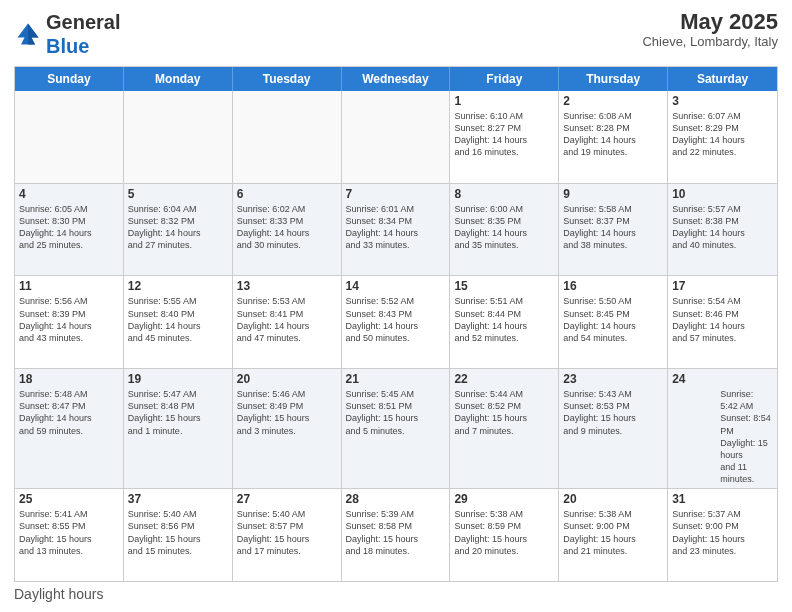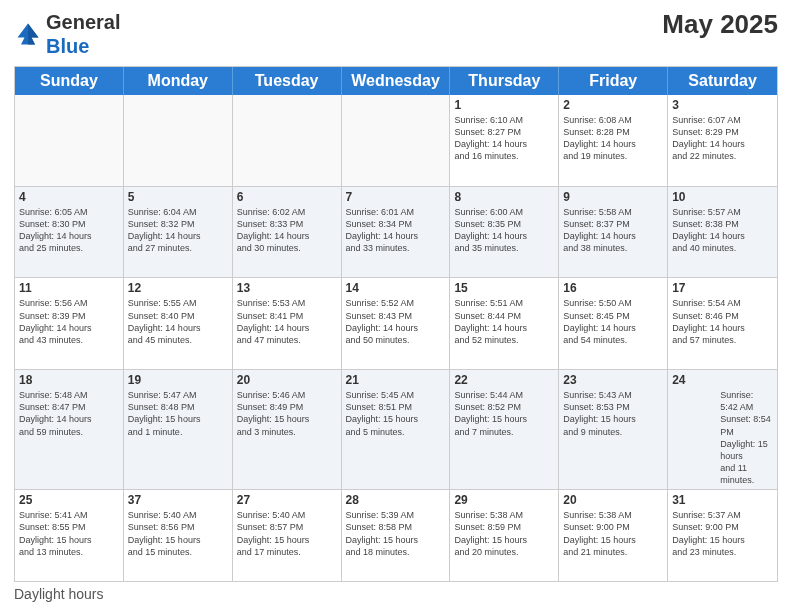--- a/index.html
+++ b/index.html
@@ -36,21 +36,21 @@
     .logo-general { color: #333; }
     .logo-blue { color: #1a6bbf; }
     .logo-icon {
       width: 28px;
       height: 28px;
     }
     .title-block {
       text-align: right;
     }
     .month-title {
-      font-size: 26px;
+      font-size: 22px;
       font-weight: bold;
       color: #333;
       line-height: 1.1;
     }
     .location {
       font-size: 13px;
       color: #555;
     }
     .calendar {
       flex: 1;
@@ -58,21 +58,21 @@
       flex-direction: column;
       border: 1px solid #ccc;
     }
     .cal-header {
       display: grid;
       grid-template-columns: repeat(7, 1fr);
       background: #2b7cd3;
     }
     .cal-header-cell {
       color: #fff;
-      font-size: 16px;
+      font-size: 12px;
       font-weight: bold;
       padding: 5px 4px;
       text-align: center;
       border-right: 1px solid #5b9fdf;
     }
     .cal-header-cell:last-child { border-right: none; }
     .cal-body {
       flex: 1;
       display: flex;
       flex-direction: column;
@@ -123,31 +123,32 @@
         <polygon points="16,4 28,20 20,20 24,28 8,28 12,20 4,20" fill="#1a6bbf"></polygon>
         <polygon points="16,4 28,20 20,20 24,28 16,28 16,4" fill="#1557a0"></polygon>
       </svg>
       <div class="logo-text">
         <div class="logo-general">General</div>
         <div class="logo-blue">Blue</div>
       </div>
     </div>
     <div class="title-block">
       <div class="month-title">May 2025</div>
+      <div class="location">Chieve, Lombardy, Italy</div>
     </div>
   </div>
 
   <div class="calendar">
     <div class="cal-header">
     <div class="cal-header-cell">Sunday</div>
         <div class="cal-header-cell">Monday</div>
         <div class="cal-header-cell">Tuesday</div>
         <div class="cal-header-cell">Wednesday</div>
+        <div class="cal-header-cell">Friday</div>
         <div class="cal-header-cell">Thursday</div>
-        <div class="cal-header-cell">Friday</div>
         <div class="cal-header-cell">Saturday</div>
       </div>
     <div class="cal-body">
     <div class="cal-row">
           <div class="cal-cell empty"></div>
           <div class="cal-cell empty"></div>
           <div class="cal-cell empty"></div>
           <div class="cal-cell empty"></div>
           <div class="cal-cell">
             <div class="day-num">1</div>

